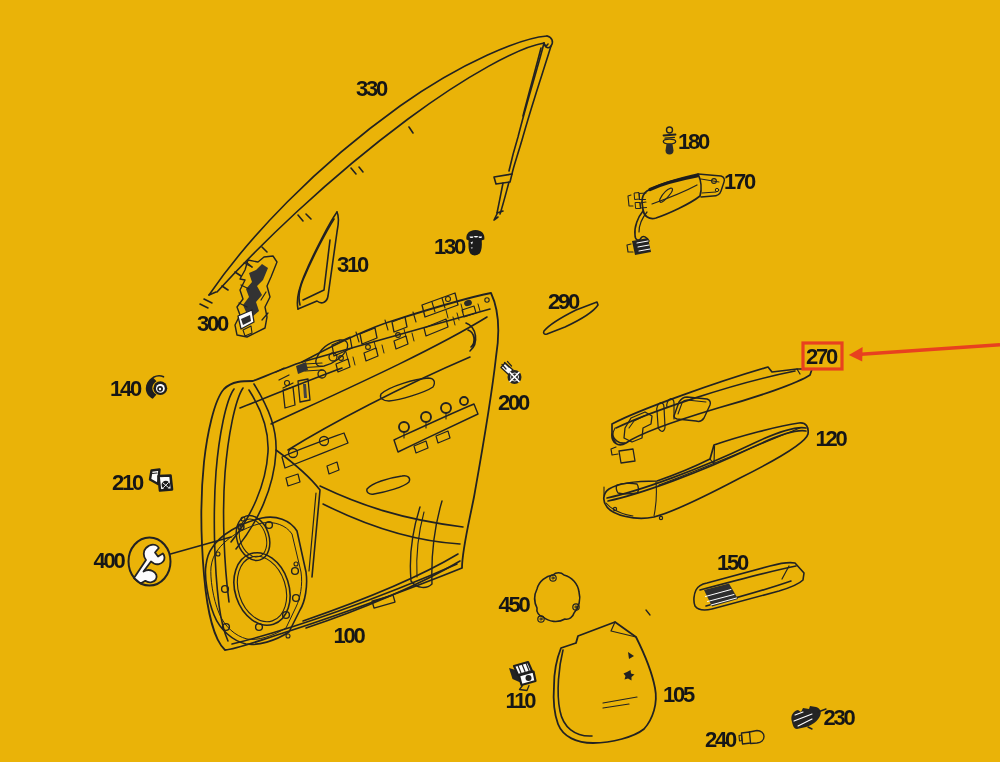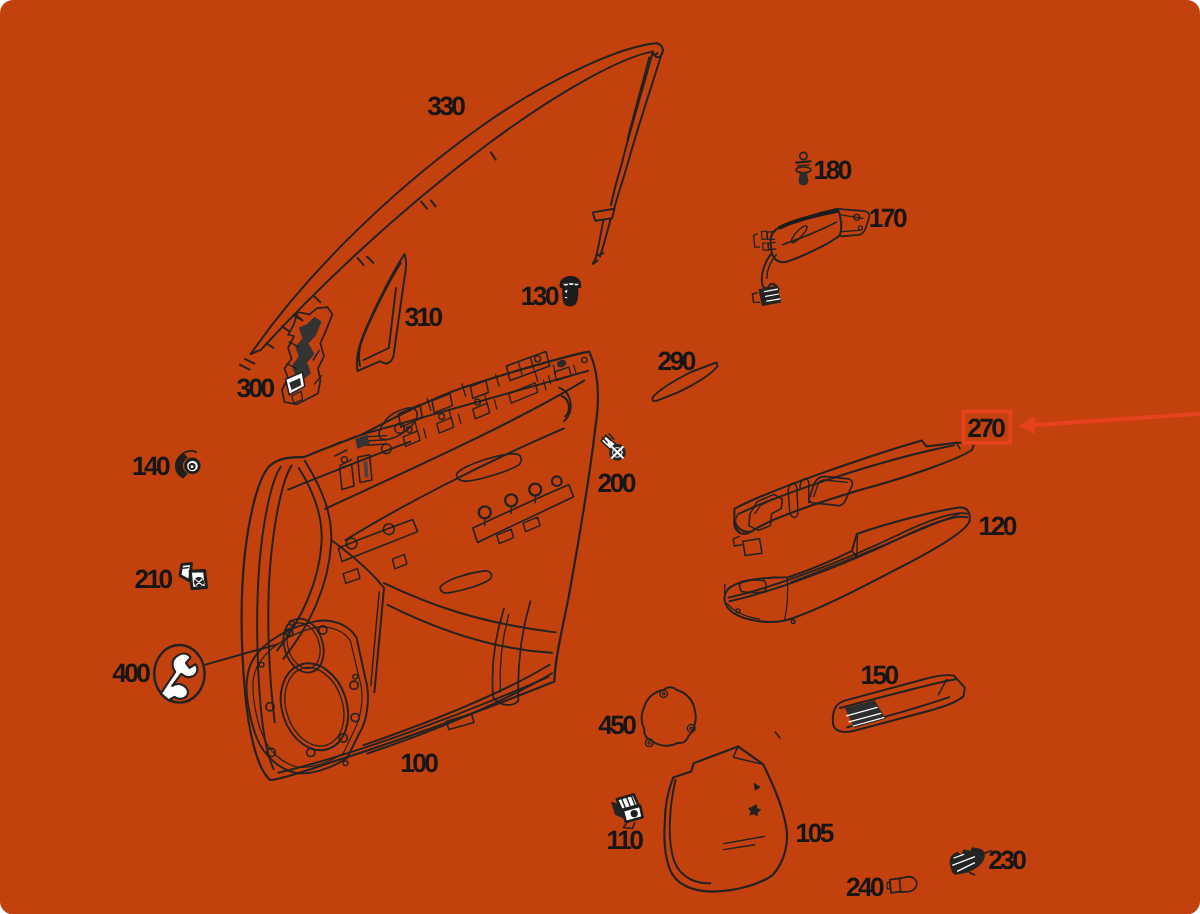--- a/index.html
+++ b/index.html
@@ -1,16 +1,16 @@
 <!DOCTYPE html>
 <html><head>
 <meta charset="utf-8">
 <style>
 html,body{margin:0;padding:0;background:#fff;}
-#page{position:relative;width:1000px;height:762px;background:#c2410c;overflow:hidden;border-radius:11px;}
+#page{position:relative;width:1000px;height:762px;background:#eab308;overflow:hidden;}
 svg{position:absolute;left:0;top:0;}
 text{font-family:"Liberation Sans",sans-serif;font-weight:bold;font-size:22px;fill:#161616;letter-spacing:-2.2px;}
 </style>
 </head>
 <body>
 <div id="page">
 <svg width="1000" height="762" viewBox="0 0 1000 762">
 <g fill="none" stroke="#222" stroke-width="1.6" stroke-linecap="round" stroke-linejoin="round">
 
 <g id="p330">

